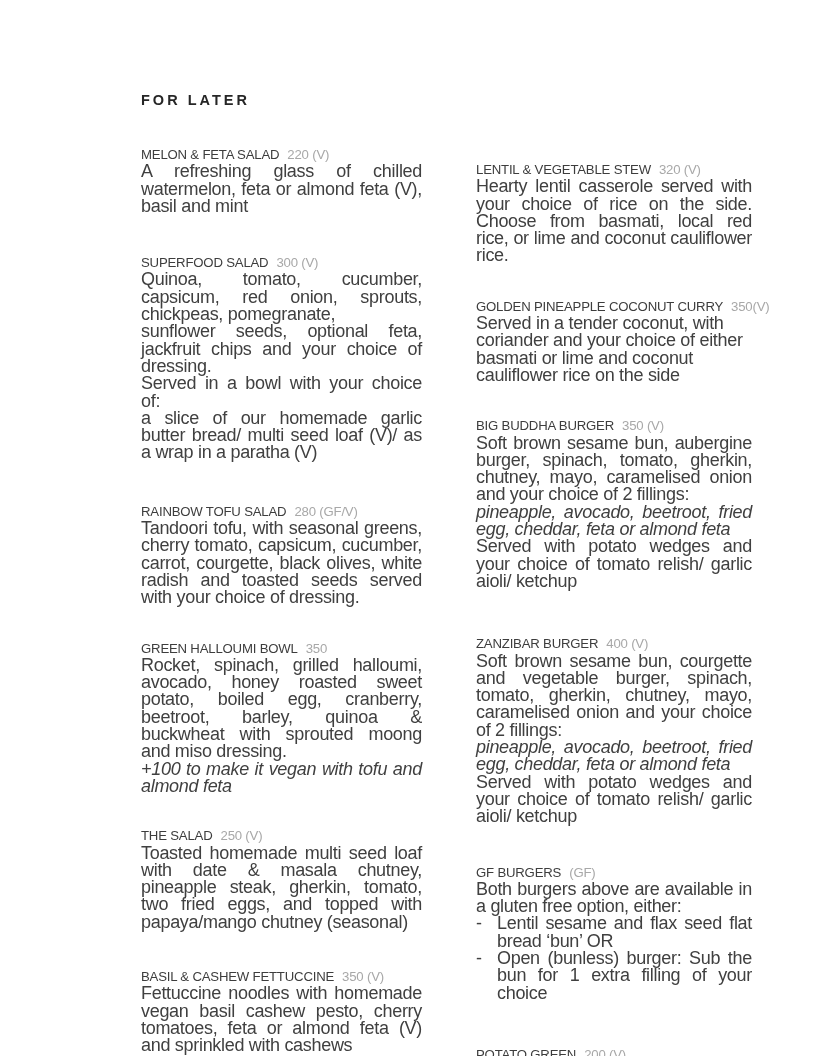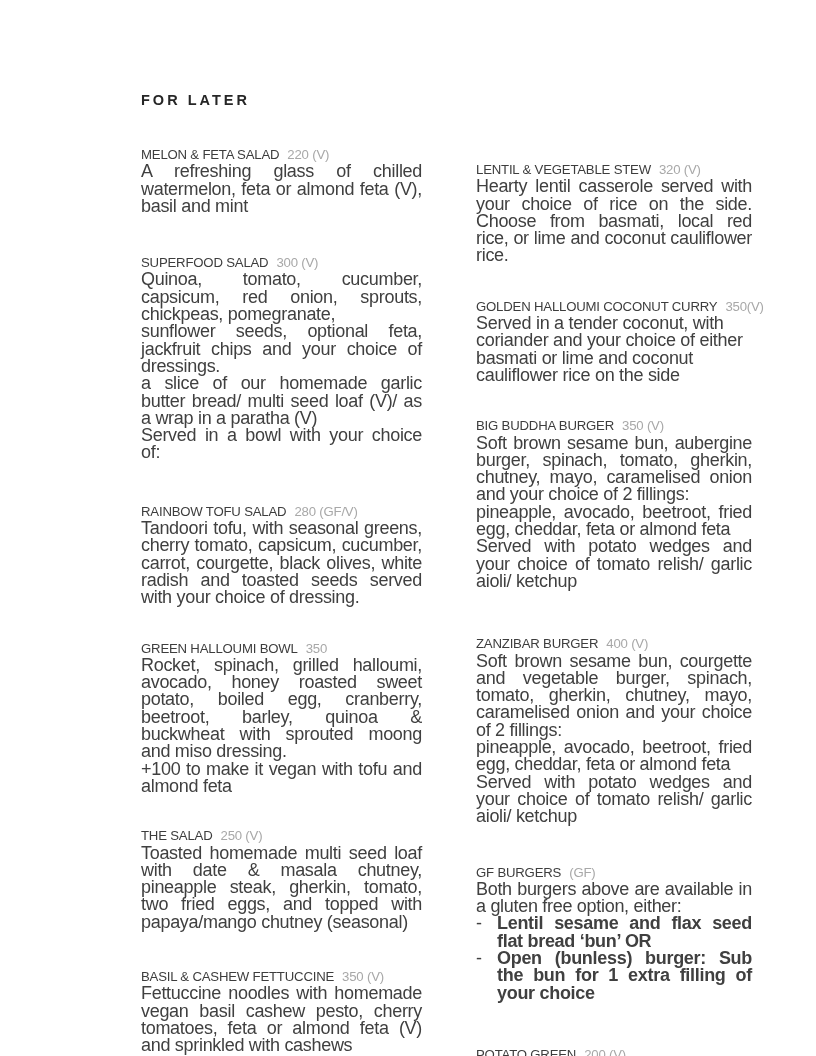--- a/index.html
+++ b/index.html
@@ -48,24 +48,24 @@
     color:var(--c-price);
     margin-left:8px;
   }
   .para{
     font-size:18px;
     letter-spacing:-0.3px;
     line-height:17.3px;
     color:var(--c-body);
     text-align:justify;
   }
-  .para.italic{}
+  .para.italic{font-style:italic;}
   .para.bullet{display:flex;text-align:left;}
   .para.bullet .dash{flex:0 0 21px;}
-  .para.bullet .bullet-text{display:block;flex:1;text-align:justify;font-weight:bold;}
+  .para.bullet .bullet-text{display:block;flex:1;text-align:justify;}
   
   #col-left  .item:nth-child(1){margin-bottom:39px;}
   #col-left  .item:nth-child(2){margin-bottom:41px;}
   #col-left  .item:nth-child(3){margin-bottom:33px;}
   #col-left  .item:nth-child(4){margin-bottom:32px;}
   #col-left  .item:nth-child(5){margin-bottom:37px;}
   #col-left  .item:nth-child(6){margin-bottom:33px;}
   #col-right .item:nth-child(1){margin-bottom:33px;}
   #col-right .item:nth-child(2){margin-bottom:33px;}
   #col-right .item:nth-child(3){margin-bottom:45px;}
@@ -89,23 +89,23 @@
     <div class="item-desc">
             <div class="para">A refreshing glass of chilled watermelon, feta or almond feta (V), basil and mint</div>
           </div>
   </section>
         <section class="item">
     <div class="item-heading">
       <span class="item-name">SUPERFOOD SALAD</span><span class="item-price">300 (V)</span>
     </div>
     <div class="item-desc">
             <div class="para">Quinoa, tomato, cucumber, capsicum, red onion, sprouts, chickpeas, pomegranate,</div>
-            <div class="para">sunflower seeds, optional feta, jackfruit chips and your choice of dressings.</div>
+            <div class="para">sunflower seeds, optional feta, jackfruit chips and your choice of dressing.</div>
+            <div class="para">Served in a bowl with your choice of:</div>
             <div class="para">a slice of our homemade garlic butter bread/ multi seed loaf (V)/ as a wrap in a paratha (V)</div>
-            <div class="para">Served in a bowl with your choice of:</div>
           </div>
   </section>
         <section class="item">
     <div class="item-heading">
       <span class="item-name">RAINBOW TOFU SALAD</span><span class="item-price">280 (GF/V)</span>
     </div>
     <div class="item-desc">
             <div class="para">Tandoori tofu, with seasonal greens, cherry tomato, capsicum, cucumber, carrot, courgette, black olives, white radish and toasted seeds served with your choice of dressing.</div>
           </div>
   </section>
@@ -139,21 +139,21 @@
         <section class="item">
     <div class="item-heading">
       <span class="item-name">LENTIL &amp; VEGETABLE STEW</span><span class="item-price">320 (V)</span>
     </div>
     <div class="item-desc">
             <div class="para">Hearty lentil casserole served with your choice of rice on the side. Choose from basmati, local red rice, or lime and coconut cauliflower rice.</div>
           </div>
   </section>
         <section class="item">
     <div class="item-heading">
-      <span class="item-name">GOLDEN HALLOUMI COCONUT CURRY</span><span class="item-price">350(V)</span>
+      <span class="item-name">GOLDEN PINEAPPLE COCONUT CURRY</span><span class="item-price">350(V)</span>
     </div>
     <div class="item-desc">
             <div class="para">Served in a tender coconut, with coriander and your choice of either basmati or lime and coconut cauliflower rice on the side</div>
           </div>
   </section>
         <section class="item">
     <div class="item-heading">
       <span class="item-name">BIG BUDDHA BURGER</span><span class="item-price">350 (V)</span>
     </div>
     <div class="item-desc">

